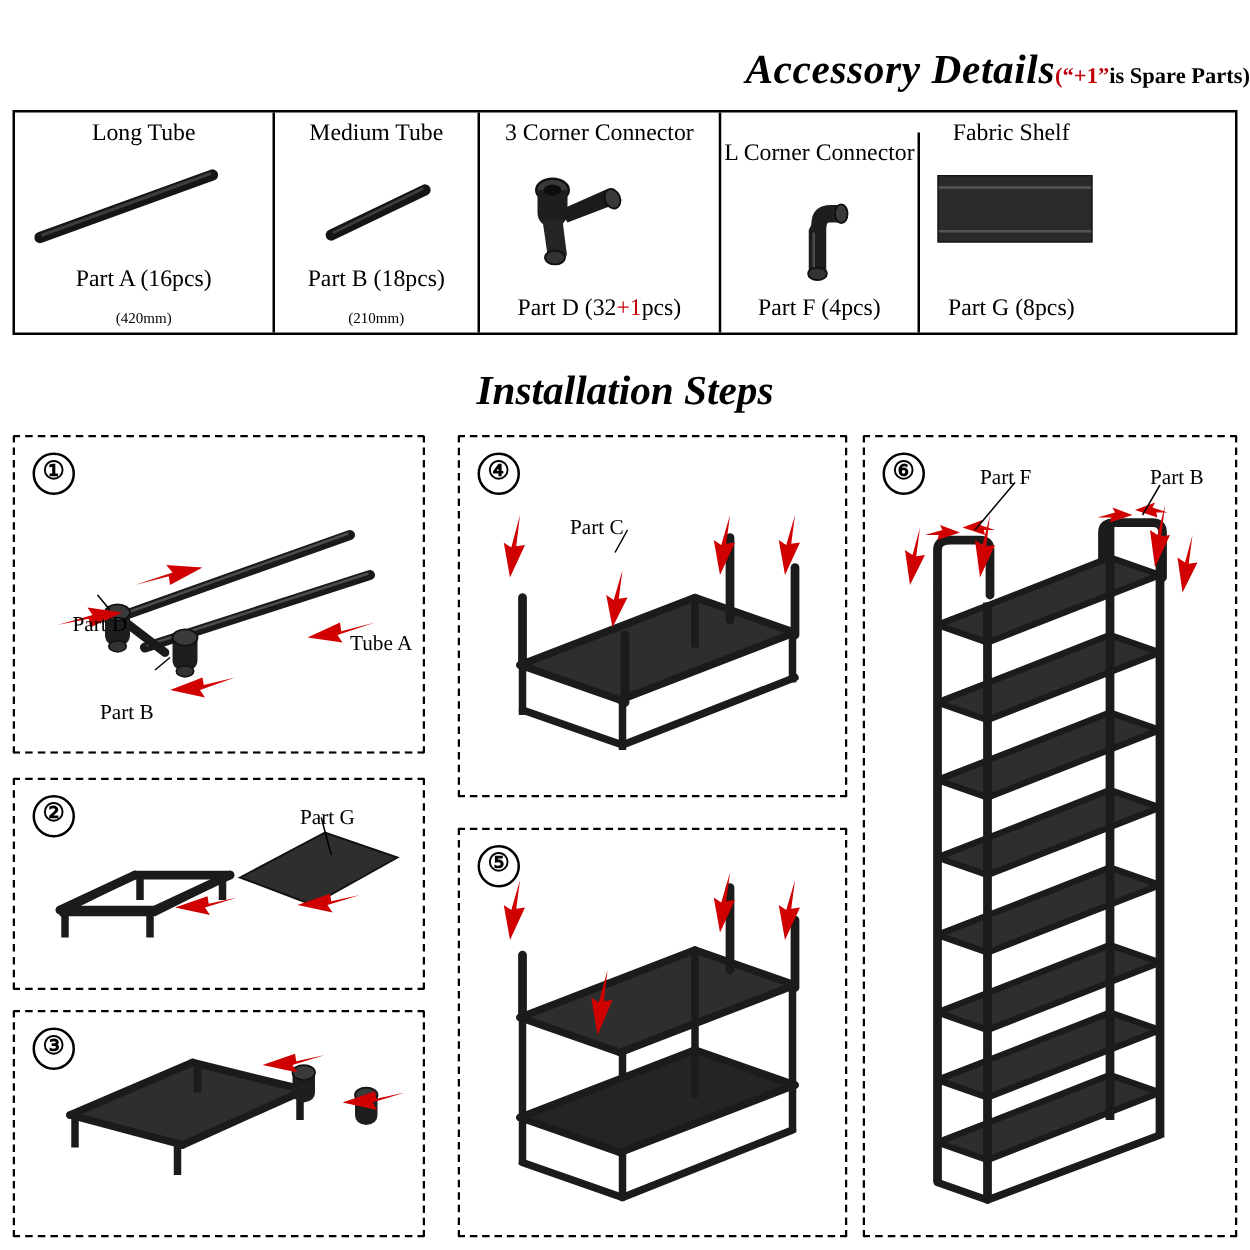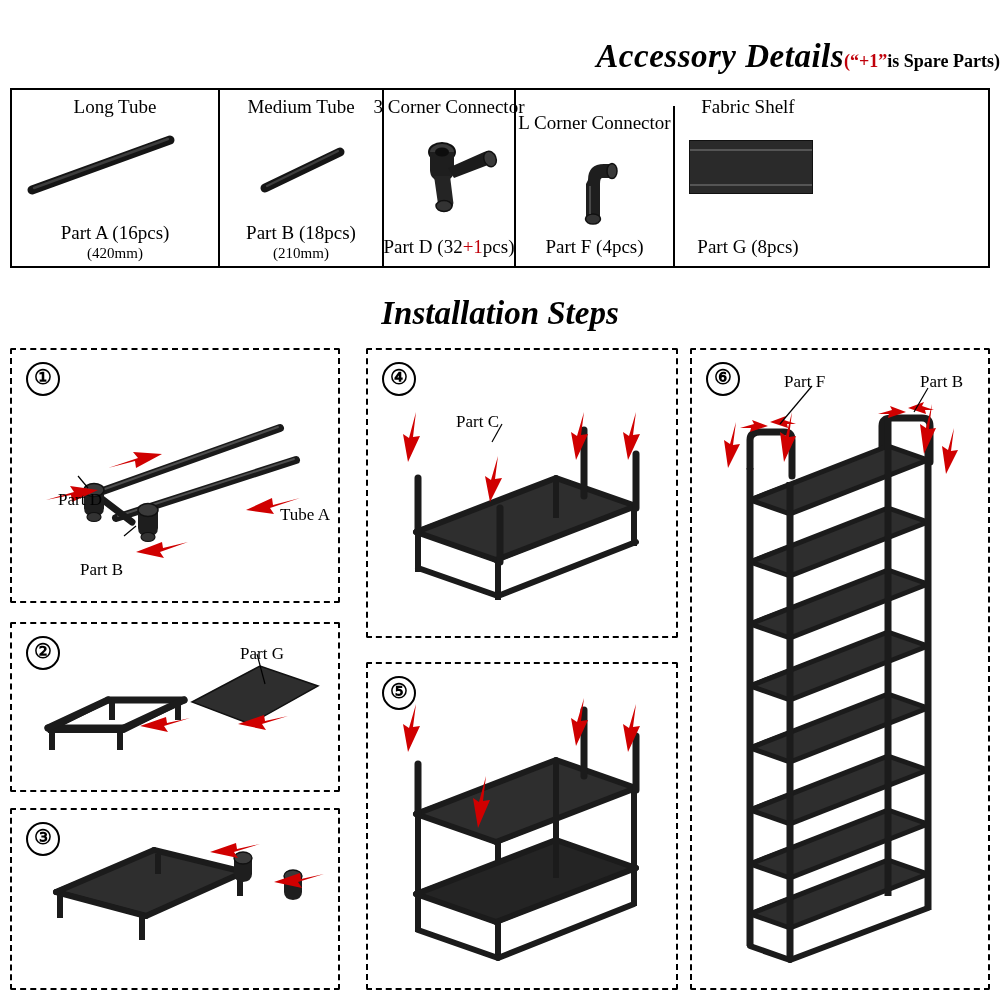--- a/index.html
+++ b/index.html
@@ -81,23 +81,23 @@
   .acc-cell .art {
     flex: 1;
     width: 100%;
     position: relative;
   }
   .acc-cell .part {
     font-size: 19px;
     white-space: nowrap;
   }
   .acc-cell .len {
-    font-size: 15px;
+    font-size: 12px;
     white-space: nowrap;
-    margin-top: 1px;
+    margin-top: 12px;
     margin-bottom: 4px;
   }
   .acc-cell .part .red { color: #c0000a; }
   .acc-cell .pad { height: 8px; }
 
   
   .shelf-swatch {
     position: absolute;
     left: 14px;
     top: 22px;
@@ -181,21 +181,21 @@
       <svg width="165" height="95" viewBox="0 0 165 95">
         <line x1="45" y1="70" x2="120" y2="34" stroke="#151515" stroke-width="9" stroke-linecap="round"></line>
         <line x1="47" y1="68" x2="118" y2="33" stroke="#3d3d3d" stroke-width="2.2" stroke-linecap="round"></line>
       </svg>
     </div>
     <div class="part">Part  B  (18pcs)</div>
     <div class="len">(210mm)</div>
   </div>
 
 
-  <div class="acc-cell" style="width:132px;">
+  <div class="acc-cell" style="width:193px;">
     <div class="cap">3 Corner Connector</div>
     <div class="art">
       <svg width="163" height="102" viewBox="0 0 163 102">
         <g>
           <ellipse cx="58" cy="34" rx="13" ry="9" fill="#3a3a3a" stroke="#111" stroke-width="2"></ellipse>
           <path d="M46 34 L46 52 Q46 62 58 64 Q70 62 70 52 L70 34 Z" fill="#1e1e1e"></path>
           <path d="M64 50 L100 34 Q108 31 110 37 Q112 44 104 47 L70 60 Z" fill="#1b1b1b"></path>
           <ellipse cx="106" cy="41" rx="6" ry="8" fill="#3a3a3a" stroke="#111" stroke-width="1.5" transform="rotate(-22 106 41)"></ellipse>
           <path d="M50 58 L54 86 Q56 93 64 91 Q71 89 69 82 L66 58 Z" fill="#242424"></path>
           <ellipse cx="60" cy="88" rx="8" ry="5.5" fill="#333" stroke="#111" stroke-width="1.5"></ellipse>

